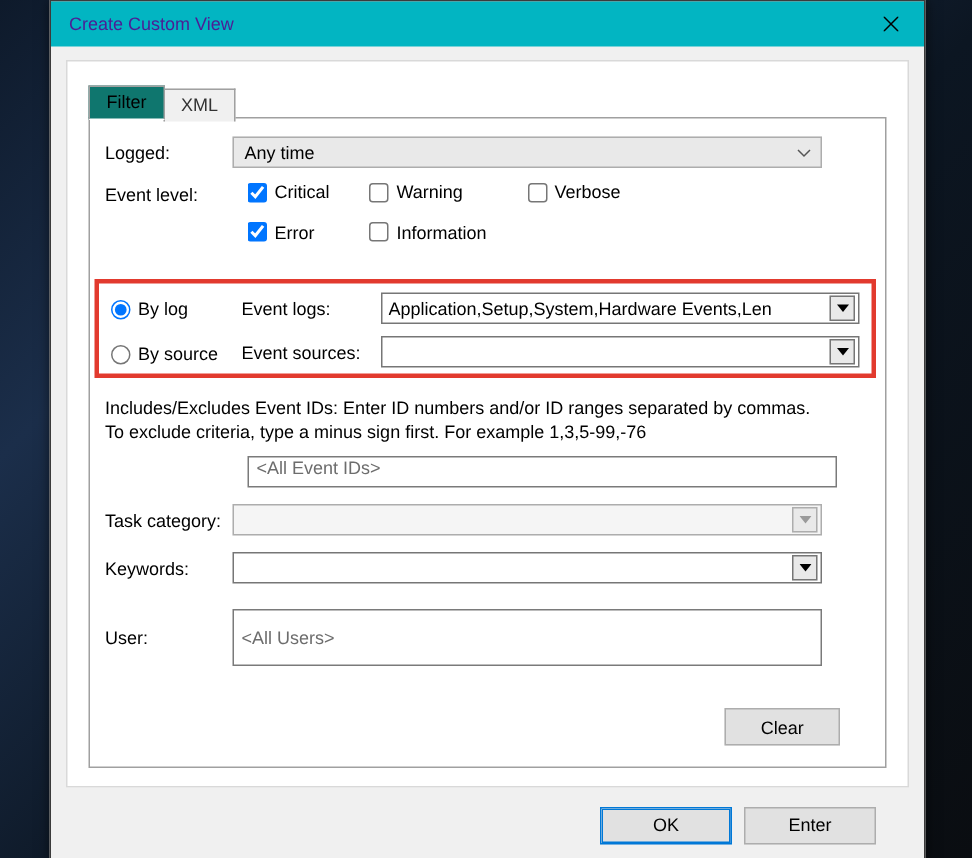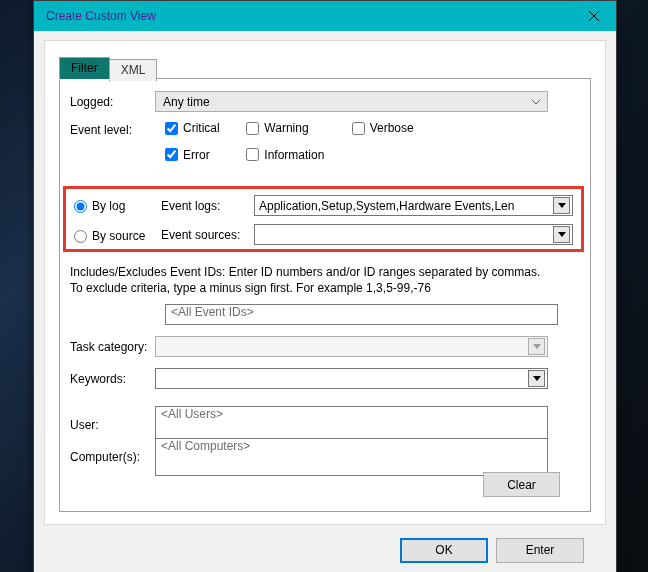--- a/index.html
+++ b/index.html
@@ -41,21 +41,21 @@
   .taskcat{position:absolute;left:10px;top:257px;}
   .field{display:flex;align-items:center;}
   .field .lbl{}
   .plain{width:393px;height:21px;border:1px solid #adadad;background:#f5f5f5;display:flex;align-items:center;justify-content:flex-end;padding:0 2px 0 5px;box-sizing:border-box;}
   .plain .cb-btn{width:17px;height:17px;border:1px solid #adadad;background:#e9e9e9;display:flex;align-items:center;justify-content:center;box-sizing:border-box;}
   .plain.enabled{border-color:#767676;background:#fff;}
   .plain.enabled .cb-btn{border-color:#767676;}
   .kw{position:absolute;left:10px;top:289px;}
   .user{position:absolute;left:10px;top:327px;}
   .comp{position:absolute;left:10px;top:359px;}
-  .tinput{width:393px;height:38px;border:1px solid #7a7a7a;background:#fff;display:flex;align-items:flex-start;padding:0 5px;box-sizing:border-box;color:#6d6d6d;}
+  .tinput{width:393px;height:38px;border:1px solid #7a7a7a;background:#fff;display:flex;align-items:center;padding:0 5px;box-sizing:border-box;color:#6d6d6d;}
   .clearbtn{position:absolute;right:30px;top:393px;width:75px;height:23px;border:1px solid #adadad;background:#e1e1e1;display:flex;align-items:center;justify-content:center;}
   .footer{position:absolute;left:0;right:0;bottom:0;height:46px;display:flex;align-items:center;justify-content:flex-end;padding-right:32px;gap:8px;}
   .fbtn{width:86px;height:23px;border:1px solid #adadad;background:#e1e1e1;display:flex;align-items:center;justify-content:center;}
   .fbtn.primary{border:1px solid #0078d7;box-shadow:inset 0 0 0 1px #0078d7;}
   .lvlcol{display:inline-flex;align-items:center;}
 </style>
 </head>
 <body>
 
 <div class="desktop">
@@ -198,26 +198,20 @@
             </div>
           </div>
 
           <div class="user field">
             <span class="lbl">User:</span>
             <div class="tinput">
               <span>&lt;All Users&gt;</span>
             </div>
           </div>
 
-          <div class="comp field">
-            <span class="lbl">Computer(s):</span>
-            <div class="tinput">
-              <span>&lt;All Computers&gt;</span>
-            </div>
-          </div>
 
           <div class="clearbtn">
             <span>Clear</span>
           </div>
 
         </div>
       </div>
     </div>
 
     <div class="footer">

